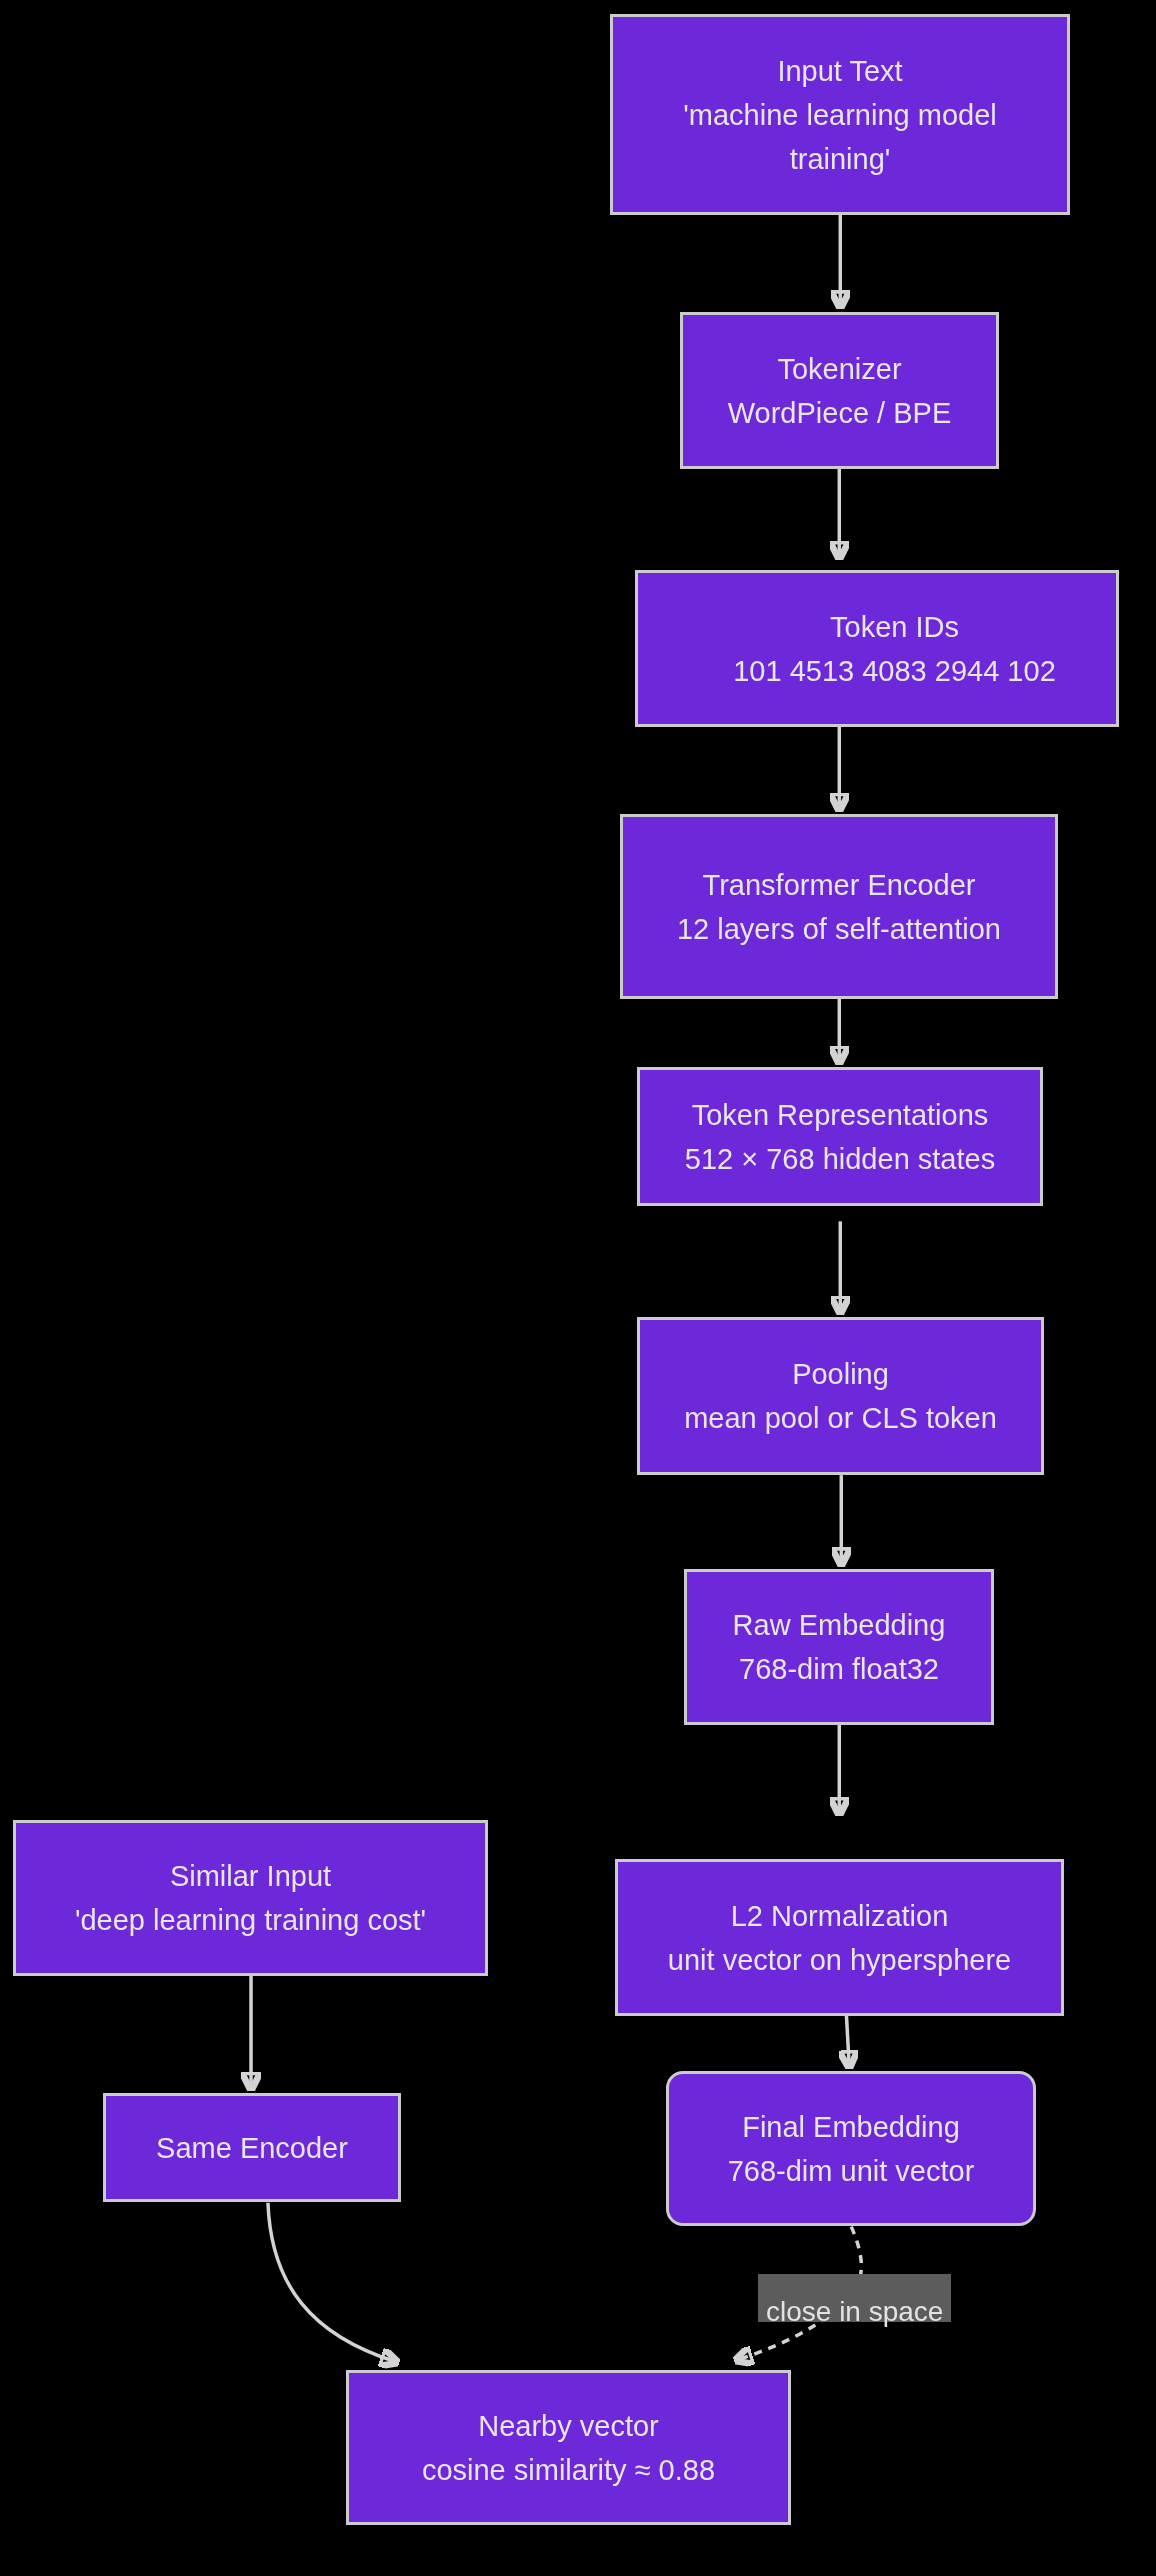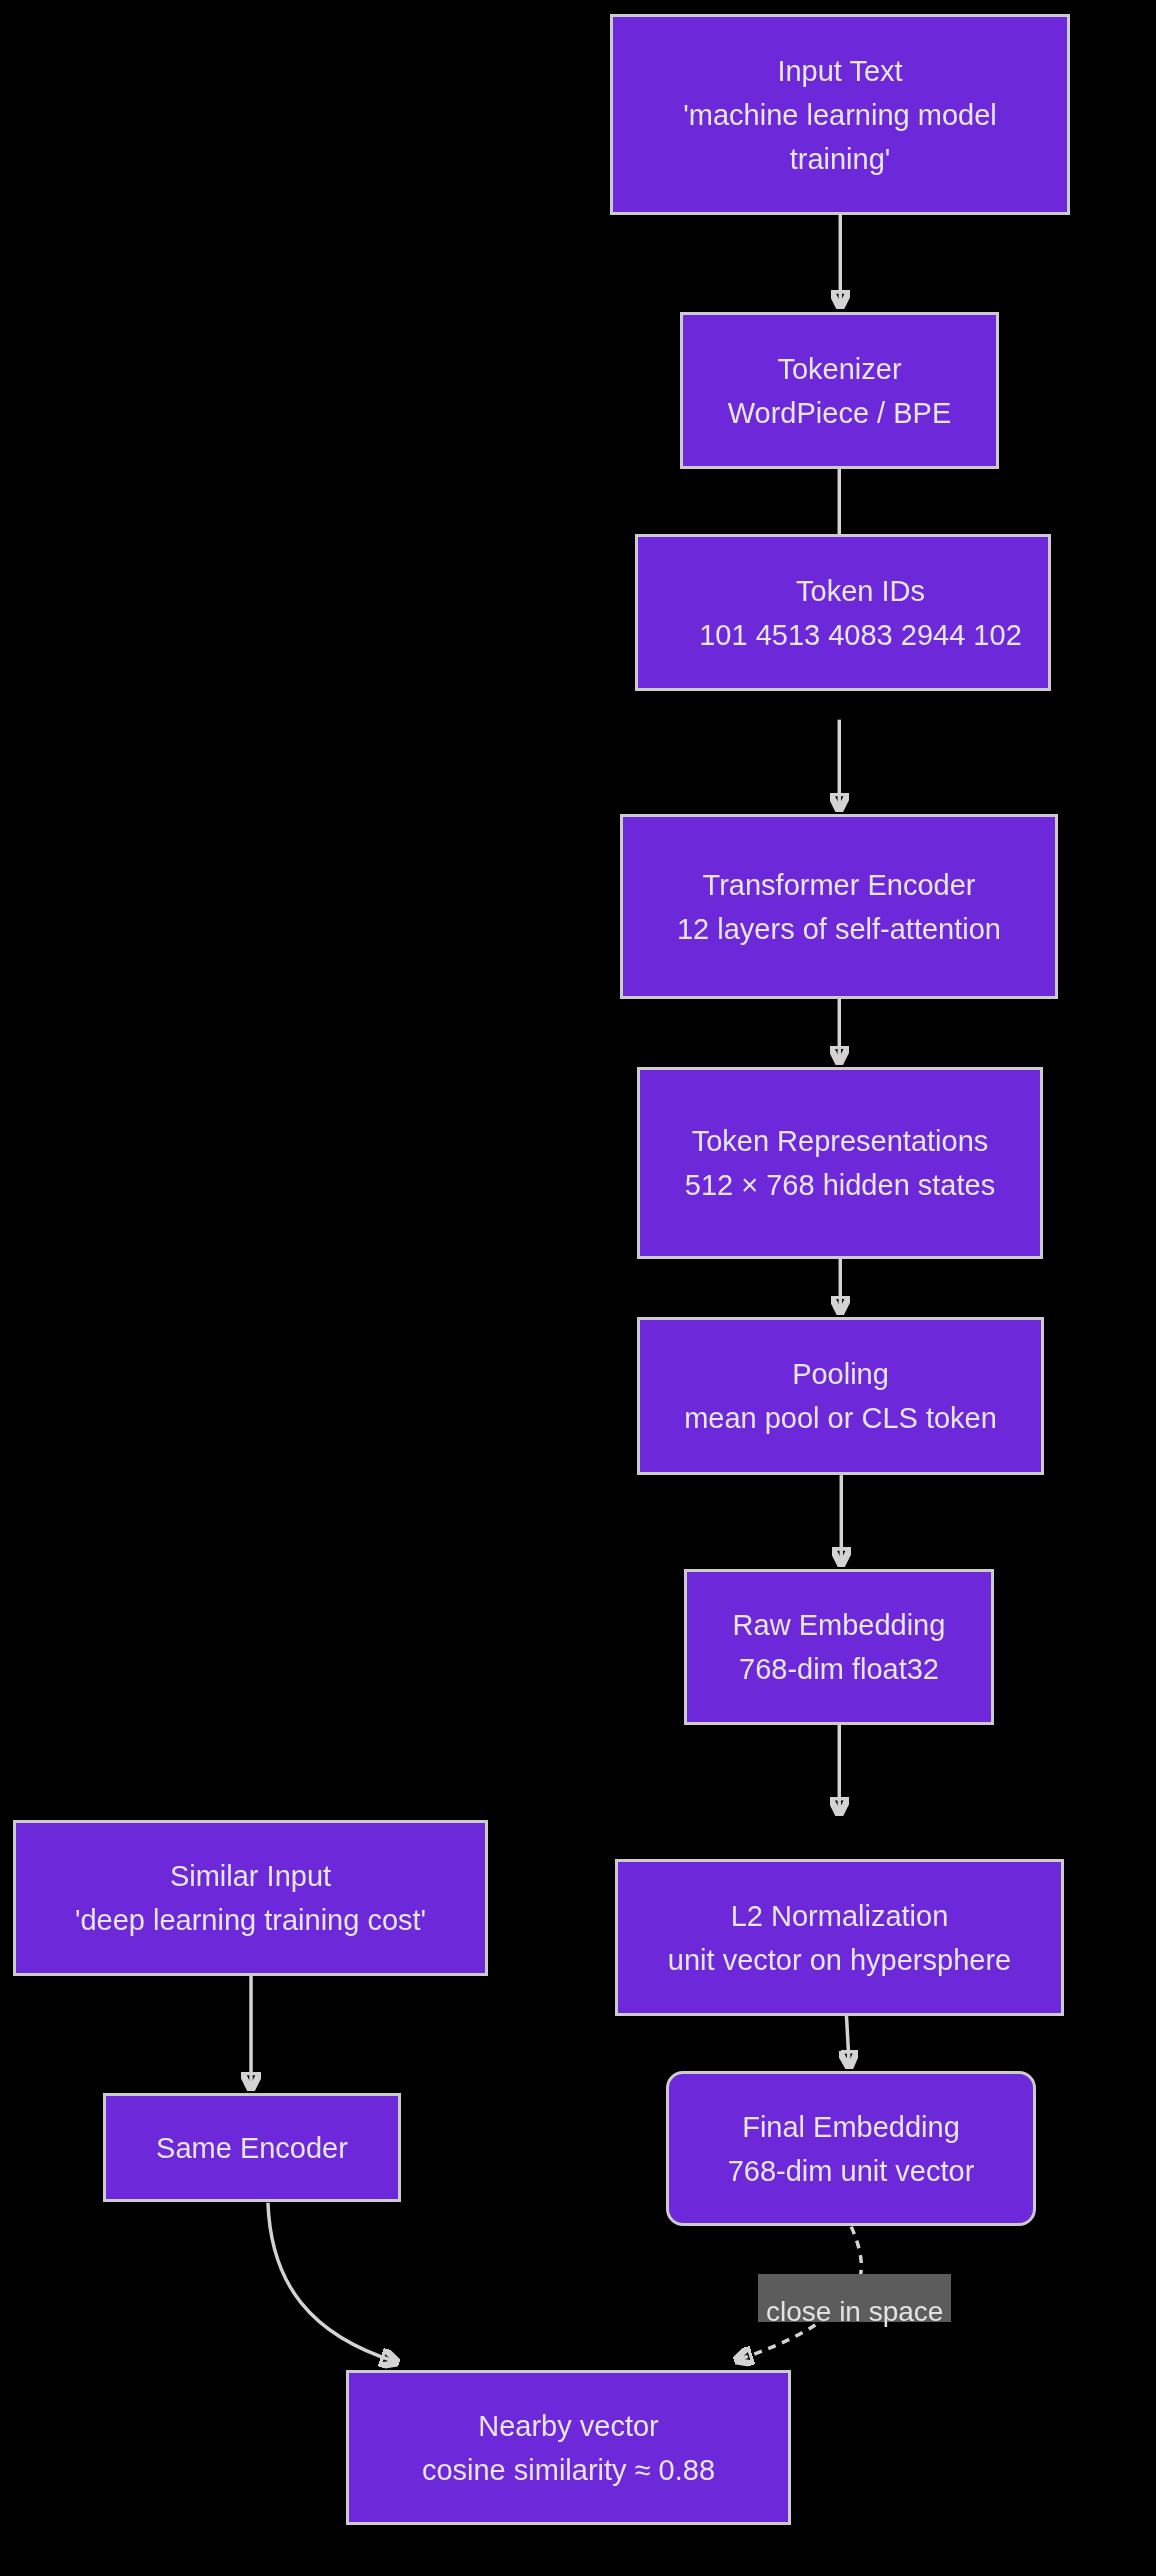--- a/index.html
+++ b/index.html
@@ -43,23 +43,23 @@
     flex-direction: column;
     align-items: center;
     justify-content: center;
     text-align: center;
   }
   .node div { white-space: nowrap; }
 
   
   .n-input-text            { left: 610px;  top: 14px;   width: 460px; height: 201px; }
   .n-tokenizer             { left: 680px;  top: 312px;  width: 319px; height: 157px; }
-  .n-token-ids             { left: 635px;  top: 534px;  width: 416px; height: 157px; padding-left: 35px; }
+  .n-token-ids             { left: 635px;  top: 570px;  width: 484px; height: 157px; padding-left: 35px; }
   .n-transformer-encoder   { left: 620px;  top: 814px;  width: 438px; height: 185px; }
-  .n-token-representations { left: 637px;  top: 1067px; width: 406px; height: 192px; }
+  .n-token-representations { left: 637px;  top: 1067px; width: 406px; height: 139px; }
   .n-pooling               { left: 637px;  top: 1317px; width: 407px; height: 158px; }
   .n-raw-embedding         { left: 684px;  top: 1569px; width: 310px; height: 156px; }
   .n-l2-normalization      { left: 615px;  top: 1859px; width: 449px; height: 157px; }
   .n-similar-input         { left: 13px;   top: 1820px; width: 475px; height: 156px; }
   .n-same-encoder          { left: 103px;  top: 2093px; width: 298px; height: 109px; }
   .n-final-embedding       { left: 666px;  top: 2071px; width: 370px; height: 155px; border-radius: 17px; }
   .n-nearby-vector         { left: 346px;  top: 2370px; width: 445px; height: 155px; }
 
   .edge-label {
     position: absolute;

